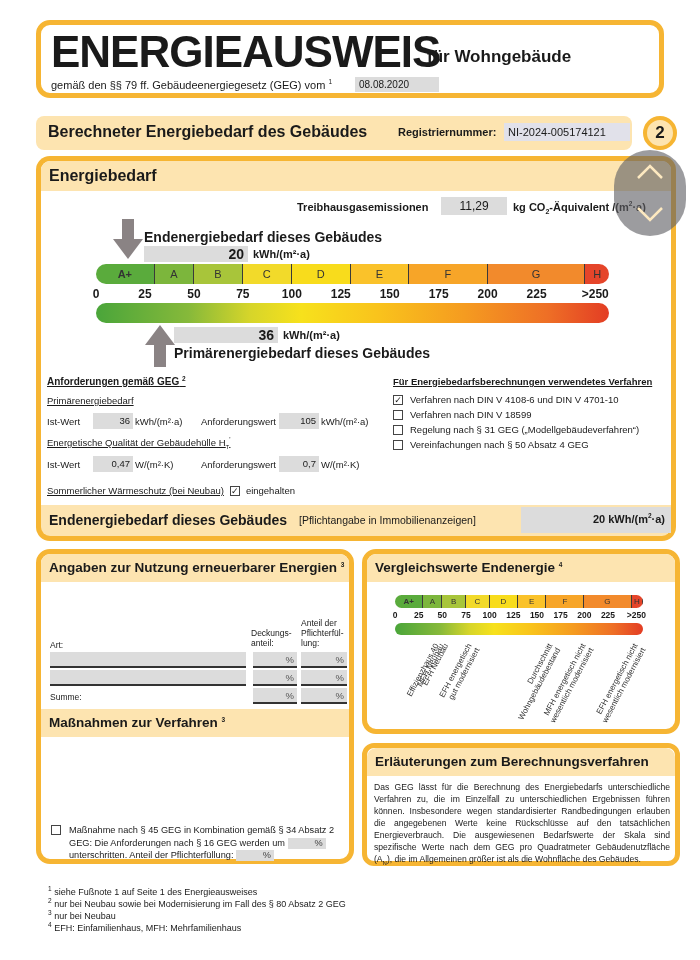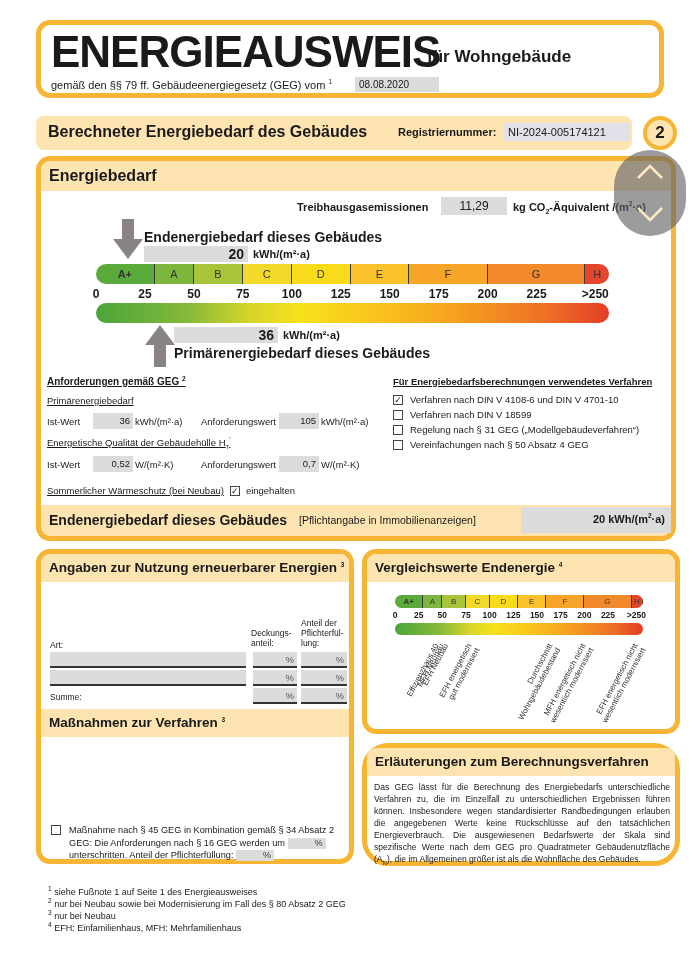--- a/index.html
+++ b/index.html
@@ -83,21 +83,21 @@
   #vgl { left: 362px; top: 549px; width: 318px; height: 185px; border: 5px solid #f6b533; border-radius: 14px; background: #fff; }
   #vgl-head { top: 0; border-radius: 9px 9px 0 0; }
   #vscale { left: 28px; top: 41px; width: 248px; height: 13px; border-radius: 7px; overflow: hidden; display: flex; }
   #vscale .cls { height: 13px; font-size: 8px; border-right: 1px solid #3a3a3a; }
   #vticks { left: 26px; top: 56px; width: 256px; height: 12px; }
   #vticks .tick { font-size: 8.5px; }
   #vgrad { left: 28px; top: 69px; width: 248px; height: 12px; border-radius: 6px;
     background: linear-gradient(90deg,#4aa53a 0%,#86b93a 18%,#d6d52a 30%,#f7e11c 40%,#f9c31c 55%,#f59b20 72%,#ee6f26 88%,#e33d24 100%); }
   .vlbl { position: absolute; font-size: 8px; color: #333; white-space: nowrap; transform-origin: 100% 0; transform: rotate(-62deg); line-height: 9px; text-align: right; }
 
-  #erl { left: 362px; top: 743px; width: 318px; height: 123px; border: 5px solid #f6b533; border-radius: 26px; background: #fff; }
+  #erl { left: 362px; top: 743px; width: 318px; height: 123px; border: 5px solid #f6b533; border-radius: 12px; background: #fff; }
   #erl-head { top: 0; border-radius: 9px 9px 0 0; }
   #erl-text { left: 7px; top: 33px; width: 296px; font-size: 8.6px; line-height: 12px; text-align: justify; }
 
   
   #foot { left: 48px; top: 886px; font-size: 9px; line-height: 12px; }
   sup { font-size: 6.5px; vertical-align: super; line-height: 0; }
 
   
   #scroller { left: 614px; top: 150px; width: 72px; height: 86px; border-radius: 36px; background: rgba(95,95,100,0.62); }
   #scroll-up { left: 22px; top: 10px; width: 28px; height: 24px; cursor: pointer; }
@@ -176,21 +176,21 @@
   <div class="abs r-lbl" style="left:6px;top:255px">Ist-Wert</div>
   <div class="abs r-box" style="left:52px;top:252px;width:40px">36</div>
   <div class="abs r-unit" style="left:94px;top:255px">kWh/(m²·a)</div>
   <div class="abs r-lbl" style="left:160px;top:255px">Anforderungswert</div>
   <div class="abs r-box" style="left:238px;top:252px;width:40px">105</div>
   <div class="abs r-unit" style="left:280px;top:255px">kWh/(m²·a)</div>
 
   <div class="abs r-lbl u" style="left:6px;top:276px"><span>Energetische Qualität der Gebäudehülle H</span><sub style="font-size:6px">T</sub><sup>'</sup></div>
 
   <div class="abs r-lbl" style="left:6px;top:298px">Ist-Wert</div>
-  <div class="abs r-box" style="left:52px;top:295px;width:40px">0,52</div>
+  <div class="abs r-box" style="left:52px;top:295px;width:40px">0,47</div>
   <div class="abs r-unit" style="left:94px;top:298px">W/(m²·K)</div>
   <div class="abs r-lbl" style="left:160px;top:298px">Anforderungswert</div>
   <div class="abs r-box" style="left:238px;top:295px;width:40px">0,7</div>
   <div class="abs r-unit" style="left:280px;top:298px">W/(m²·K)</div>
 
   <div class="abs r-lbl" style="left:6px;top:324px;display:flex;align-items:center;gap:6px">
     <span class="u">Sommerlicher Wärmeschutz (bei Neubau)</span>
     <span class="cb" id="summer-cb">✓</span>
     <span>eingehalten</span>
   </div>

